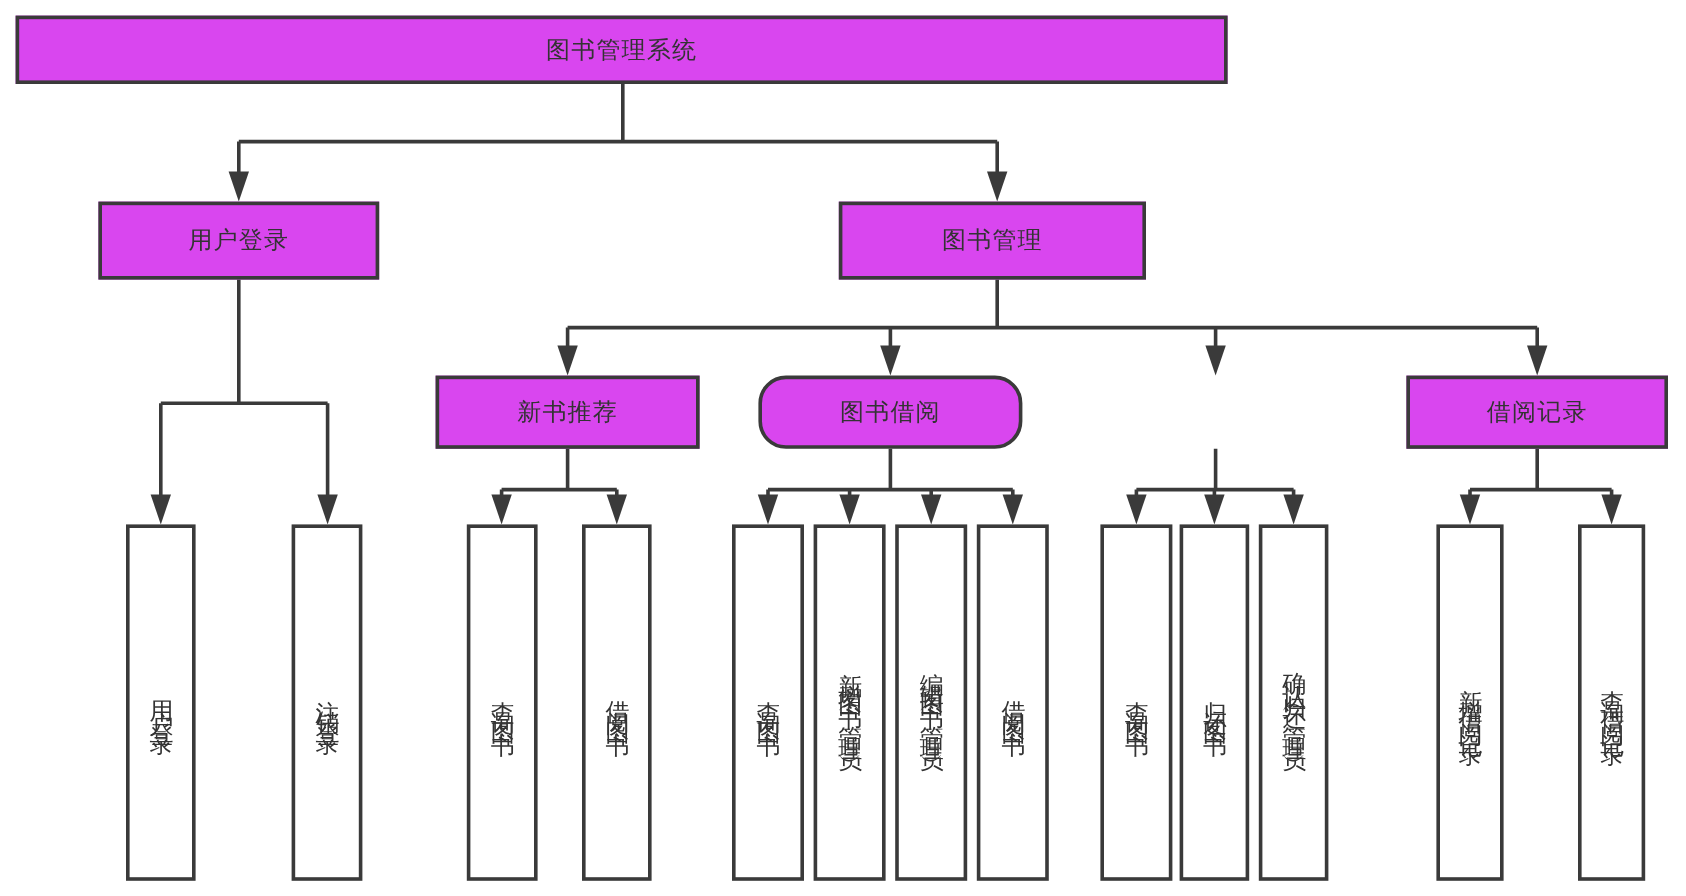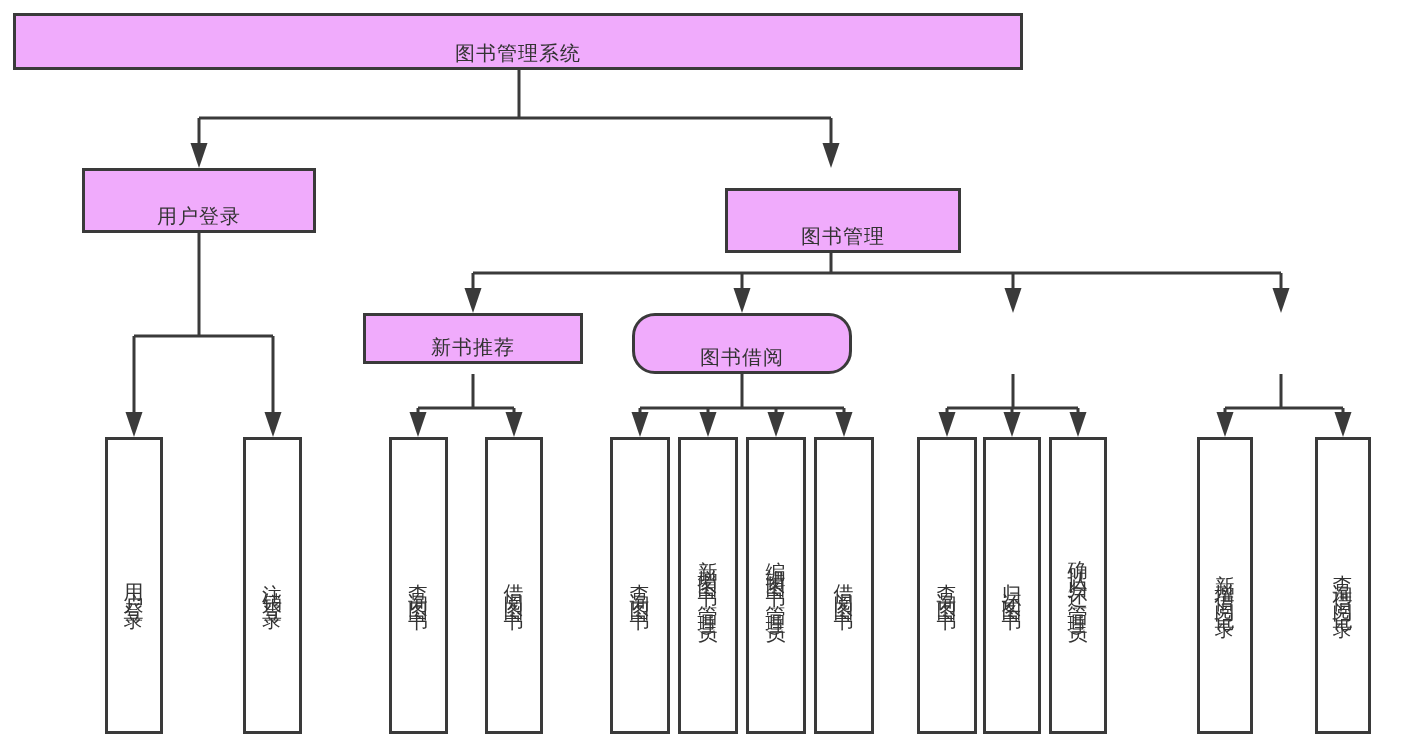--- a/index.html
+++ b/index.html
@@ -7,24 +7,24 @@
     position: relative;
     width: 1405px;
     height: 747px;
     background: #ffffff;
     font-family: "Liberation Sans", sans-serif;
     overflow: hidden;
   }
   .hbox {
     position: absolute;
     box-sizing: border-box;
-    background: #f0abfc;
+    background: #d946ef;
     border: 3px solid #3a3a3a;
     display: flex;
-    align-items: flex-end;
+    align-items: center;
     justify-content: center;
     font-size: 20px;
     color: #333333;
     letter-spacing: 1px;
     z-index: 2;
   }
   .vbox {
     position: absolute;
     top: 437px;
     height: 297px;
@@ -98,29 +98,32 @@
     </g>
   </svg>
 
   <div class="hbox" style="left:13px; top:13px; width:1010px; height:57px;">
     <span>图书管理系统</span>
   </div>
 
   <div class="hbox" style="left:82px; top:168px; width:234px; height:65px;">
     <span>用户登录</span>
   </div>
-  <div class="hbox" style="left:725px; top:168px; width:236px; height:65px;margin-top:20px;">
+  <div class="hbox" style="left:699px; top:168px; width:256px; height:65px;">
     <span>图书管理</span>
   </div>
 
-  <div class="hbox" style="left:363px; top:313px; width:220px; height:51px;">
+  <div class="hbox" style="left:363px; top:313px; width:220px; height:61px;">
     <span>新书推荐</span>
   </div>
   <div class="hbox" style="left:632px; top:313px; width:220px; height:61px;border-radius:23px;">
     <span>图书借阅</span>
+  </div>
+  <div class="hbox" style="left:1172px; top:313px; width:218px; height:61px;">
+    <span>借阅记录</span>
   </div>
 
   <div class="vbox" style="left:105px; width:58px;">
     <span class="vtext">用户登录</span>
   </div>
   <div class="vbox" style="left:243px; width:59px;">
     <span class="vtext">注销登录</span>
   </div>
 
   <div class="vbox" style="left:389px; width:59px;">

